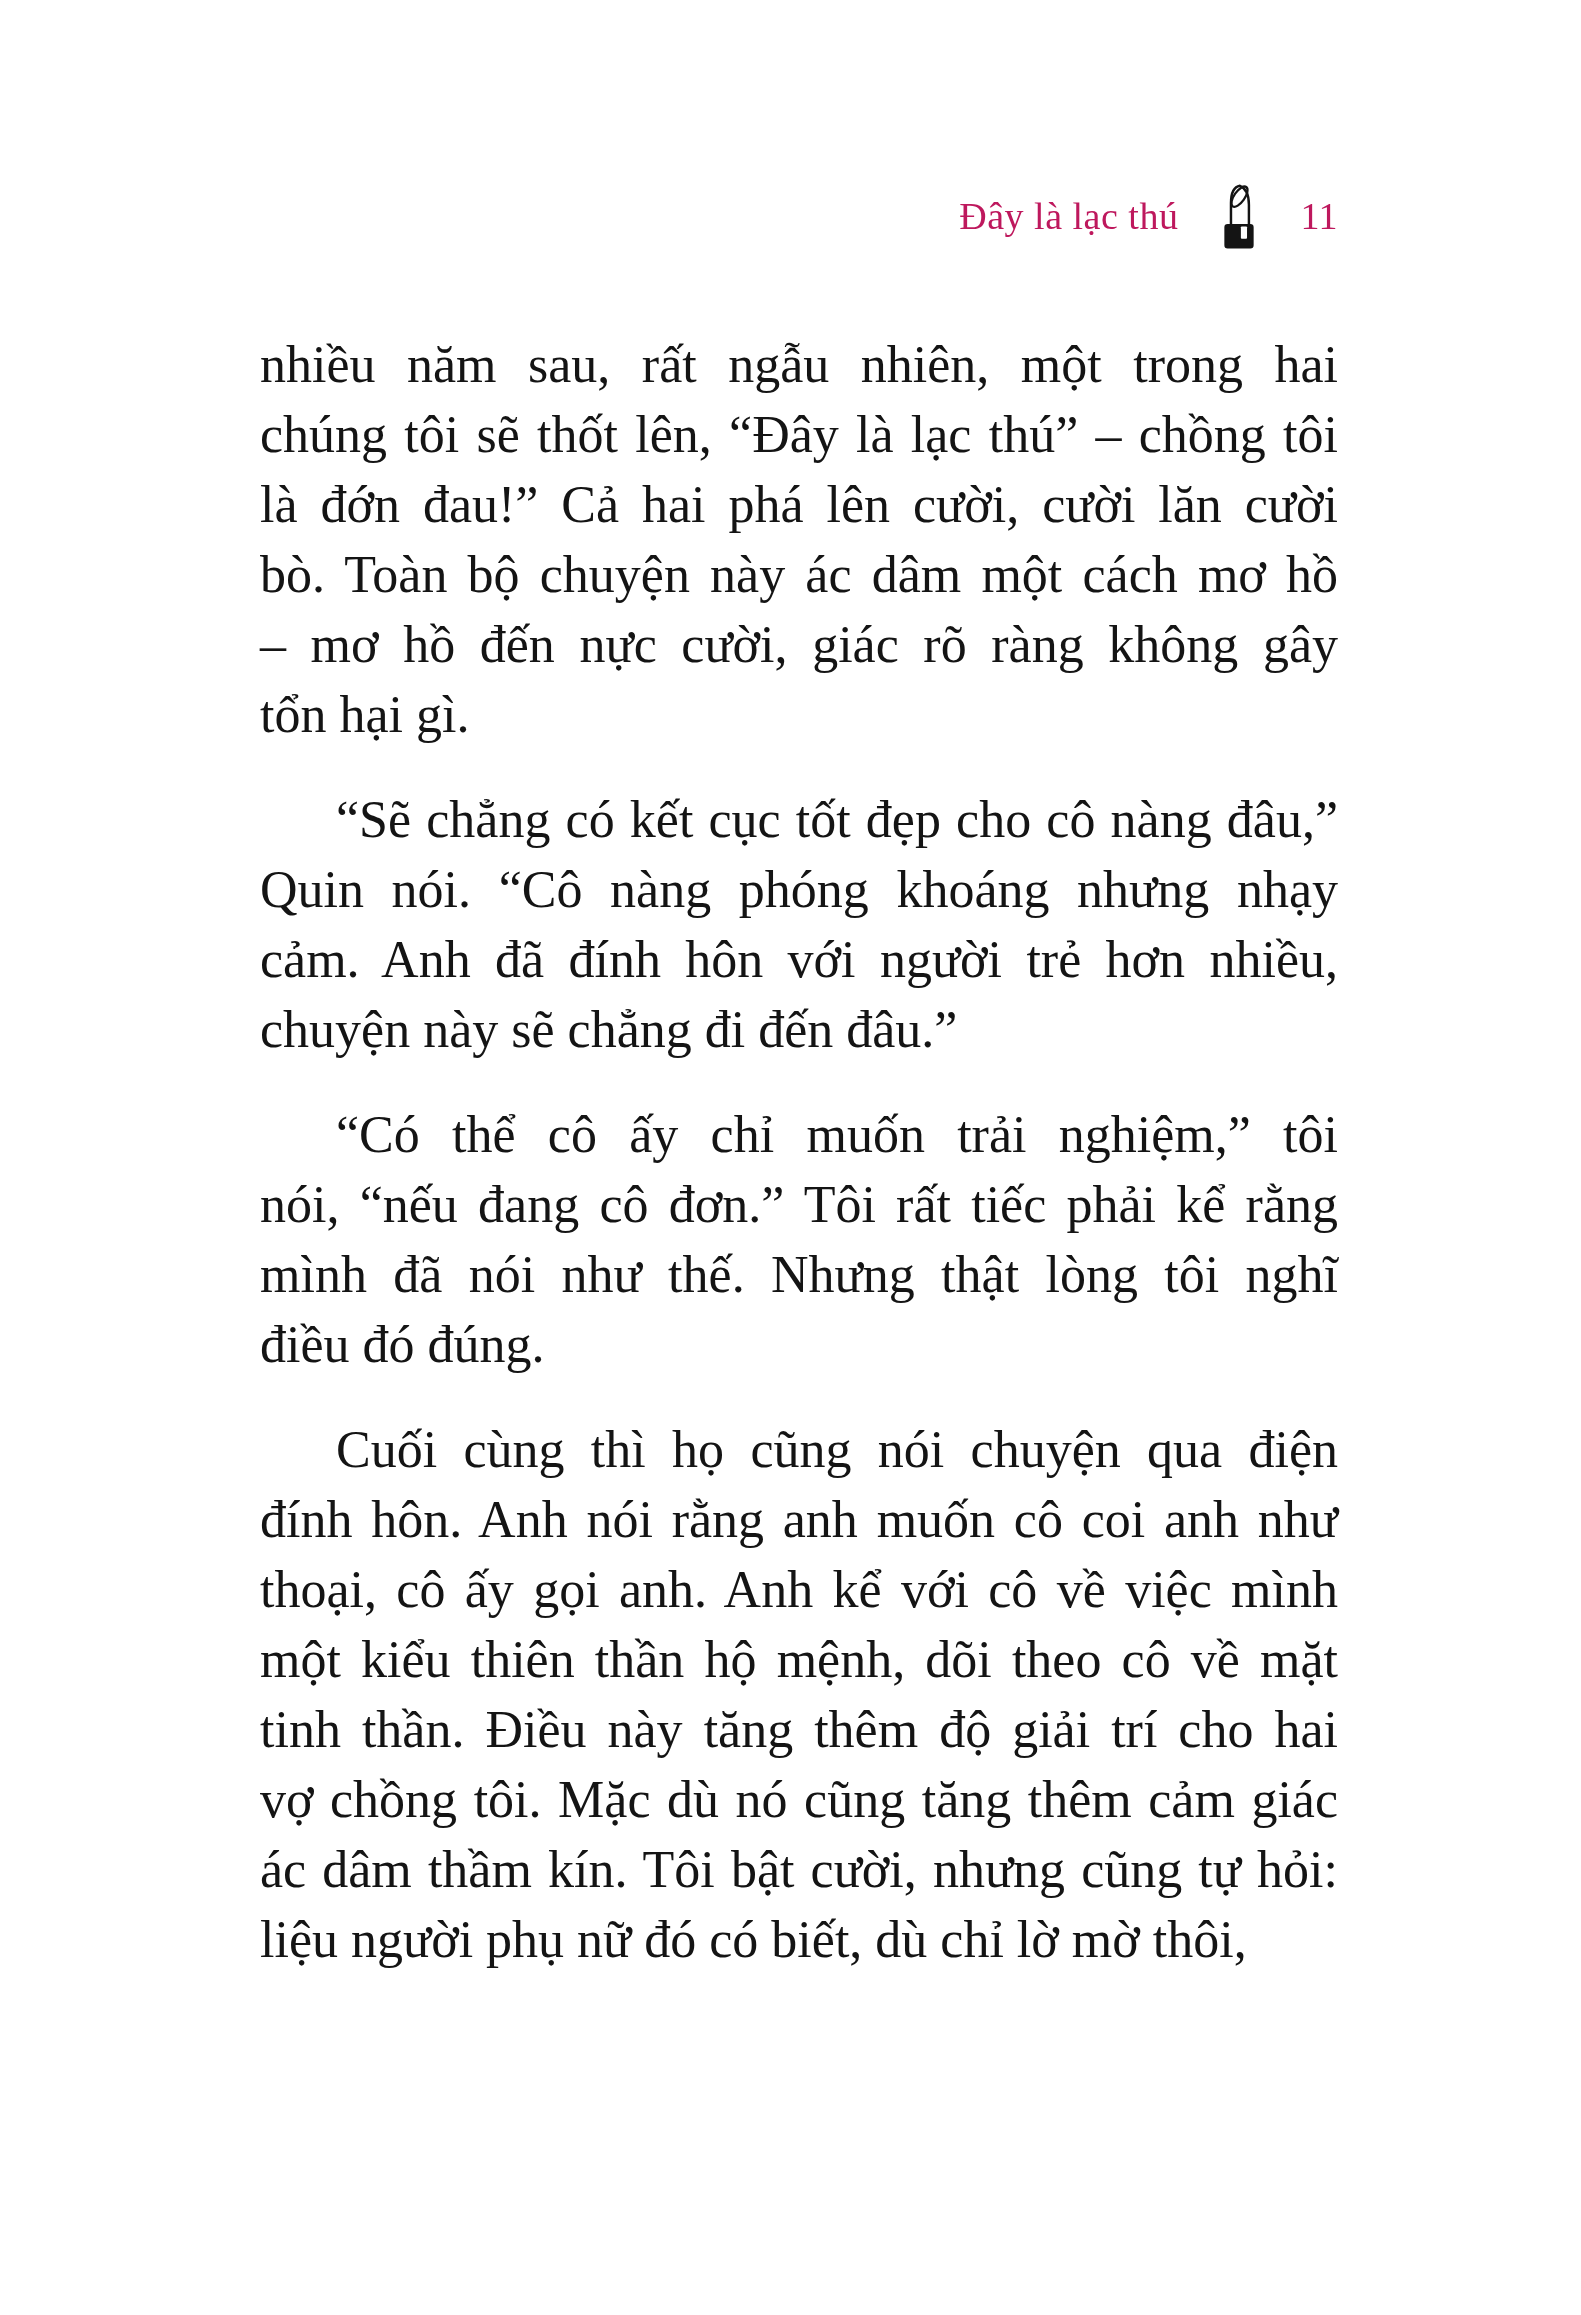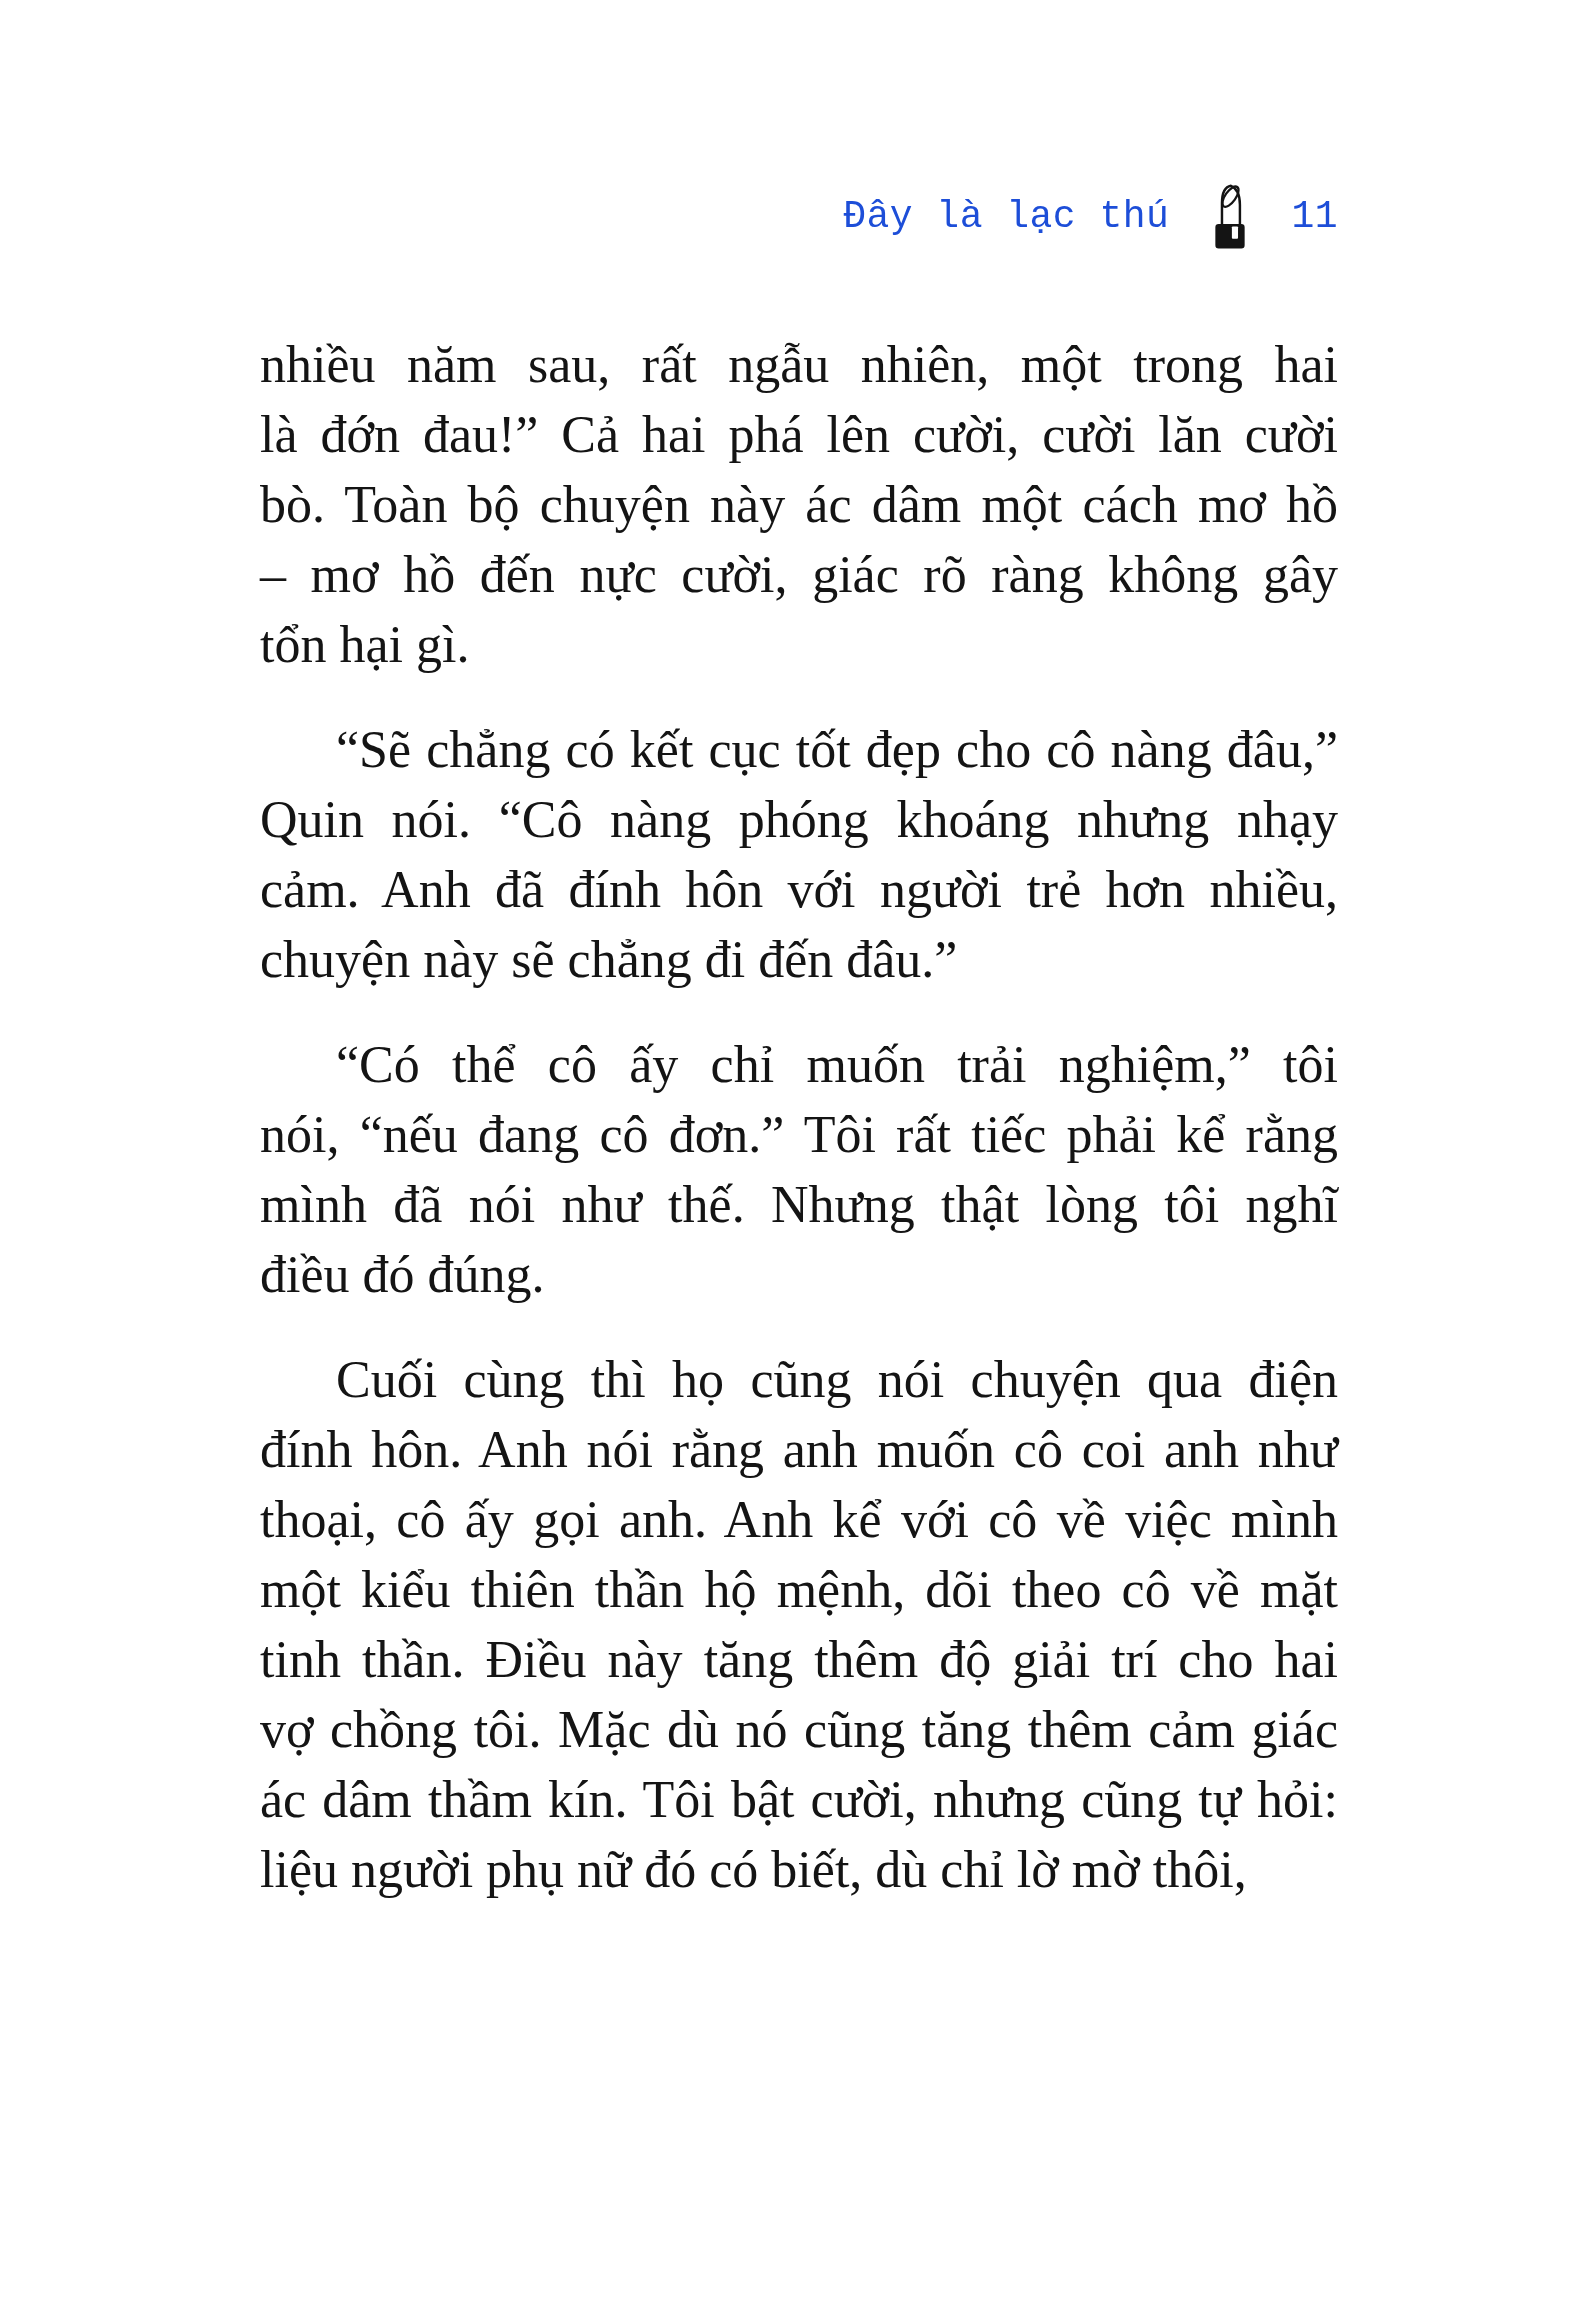--- a/index.html
+++ b/index.html
@@ -18,24 +18,24 @@
   }
 
   
   .running-header {
     position: absolute;
     top: 178px;
     right: 243px;
     height: 76px;
     display: flex;
     align-items: center;
-    font-family: Liberation Mono, monospace;
+    font-family: Liberation Serif, serif;
     font-size: 38px;
     letter-spacing: 0.5px;
-    color: #1d4ed8;
+    color: #be185d;
   }
   .running-title {
     white-space: nowrap;
   }
   .lipstick-icon {
     display: inline-block;
     width: 34px;
     height: 69px;
     margin: 0 44px;
     line-height: 0;
@@ -90,20 +90,21 @@
 
         <rect x="20" y="46.5" width="6.5" height="13" rx="1" fill="#ffffff"></rect>
       </svg>
     </span>
     <span class="page-number">11</span>
   </header>
 
   <main class="page-body">
       <div class="paragraph">
         <div class="line">nhiều năm sau, rất ngẫu nhiên, một trong hai</div>
+        <div class="line">chúng tôi sẽ thốt lên, “Đây là lạc thú” – chồng tôi</div>
         <div class="line">là đớn đau!” Cả hai phá lên cười, cười lăn cười</div>
         <div class="line">bò. Toàn bộ chuyện này ác dâm một cách mơ hồ</div>
         <div class="line">– mơ hồ đến nực cười, giác rõ ràng không gây</div>
         <div class="line last">tổn hại gì.</div>
       </div>
       <div class="paragraph">
         <div class="line first-indent">“Sẽ chẳng có kết cục tốt đẹp cho cô nàng đâu,”</div>
         <div class="line">Quin nói. “Cô nàng phóng khoáng nhưng nhạy</div>
         <div class="line">cảm. Anh đã đính hôn với người trẻ hơn nhiều,</div>
         <div class="line last">chuyện này sẽ chẳng đi đến đâu.”</div>

